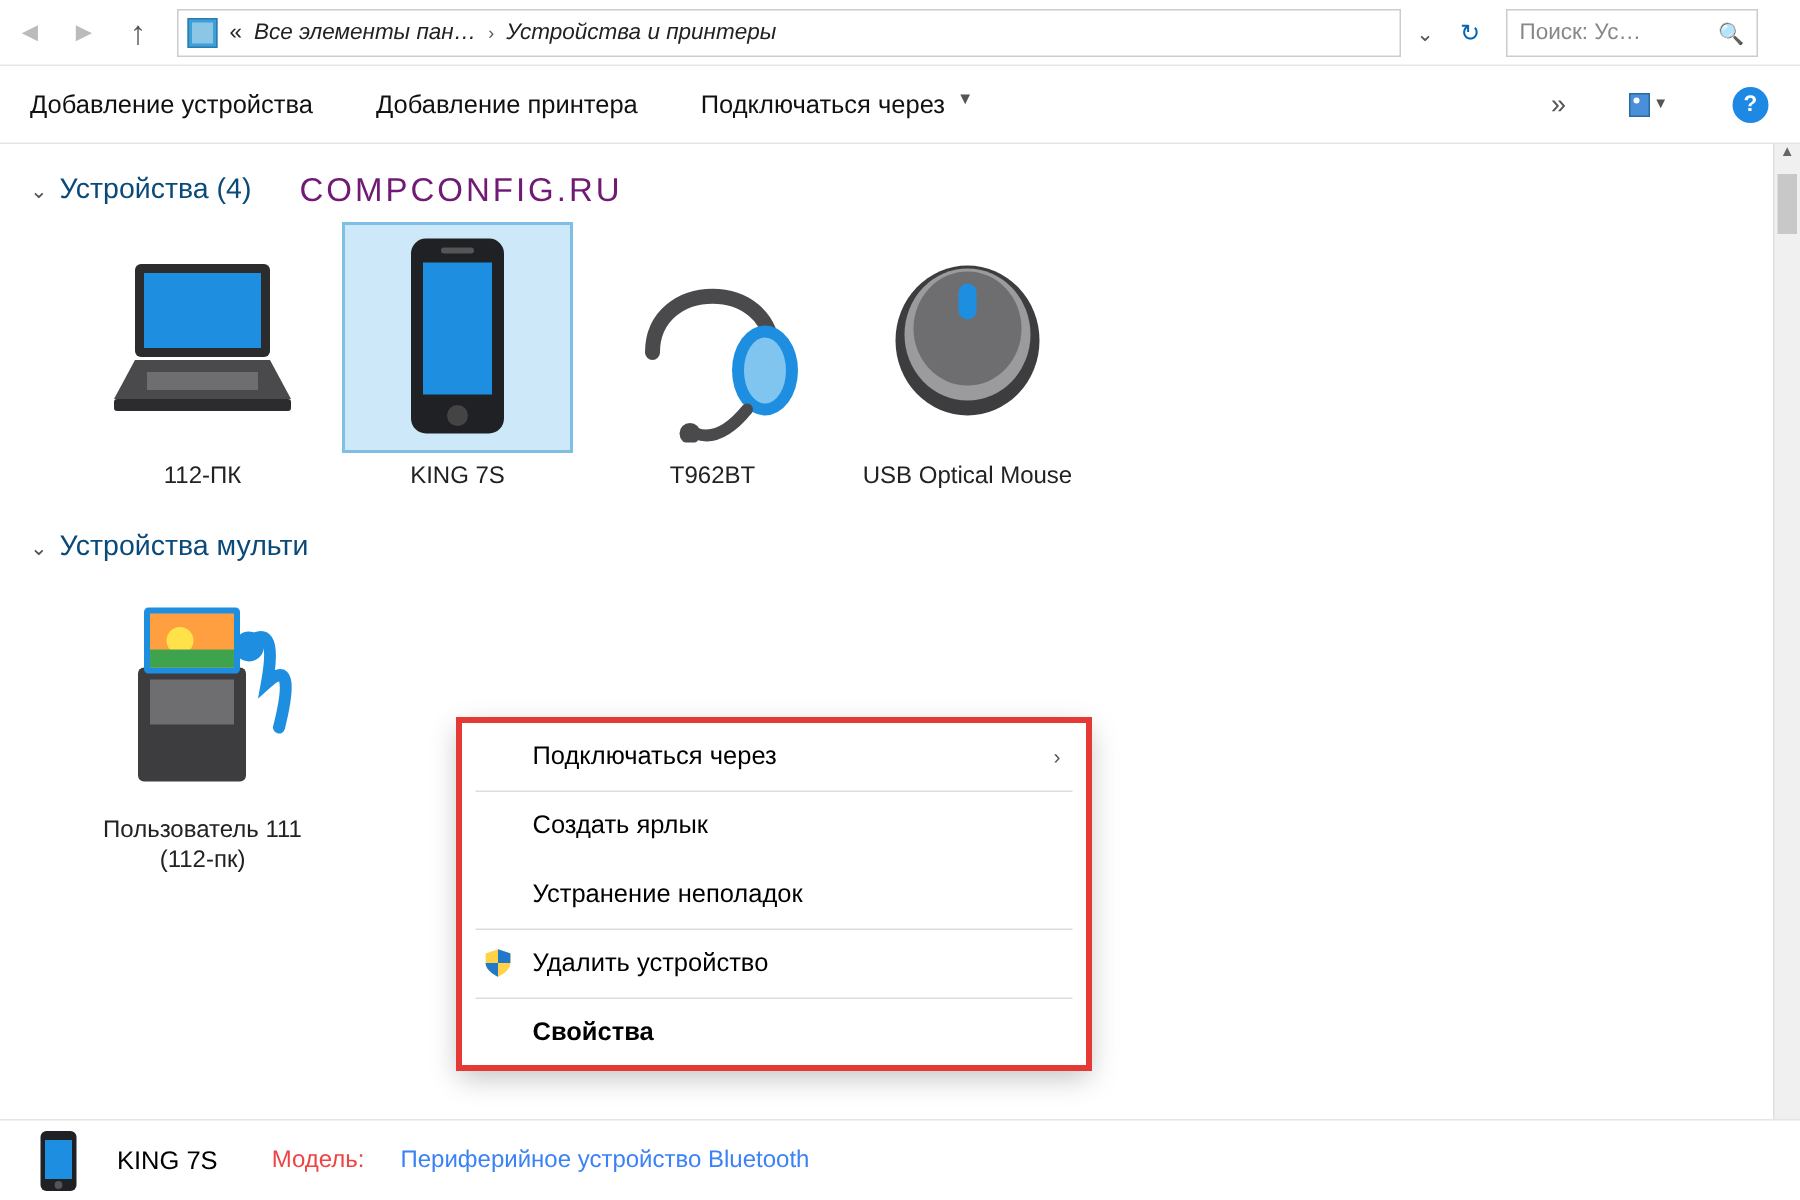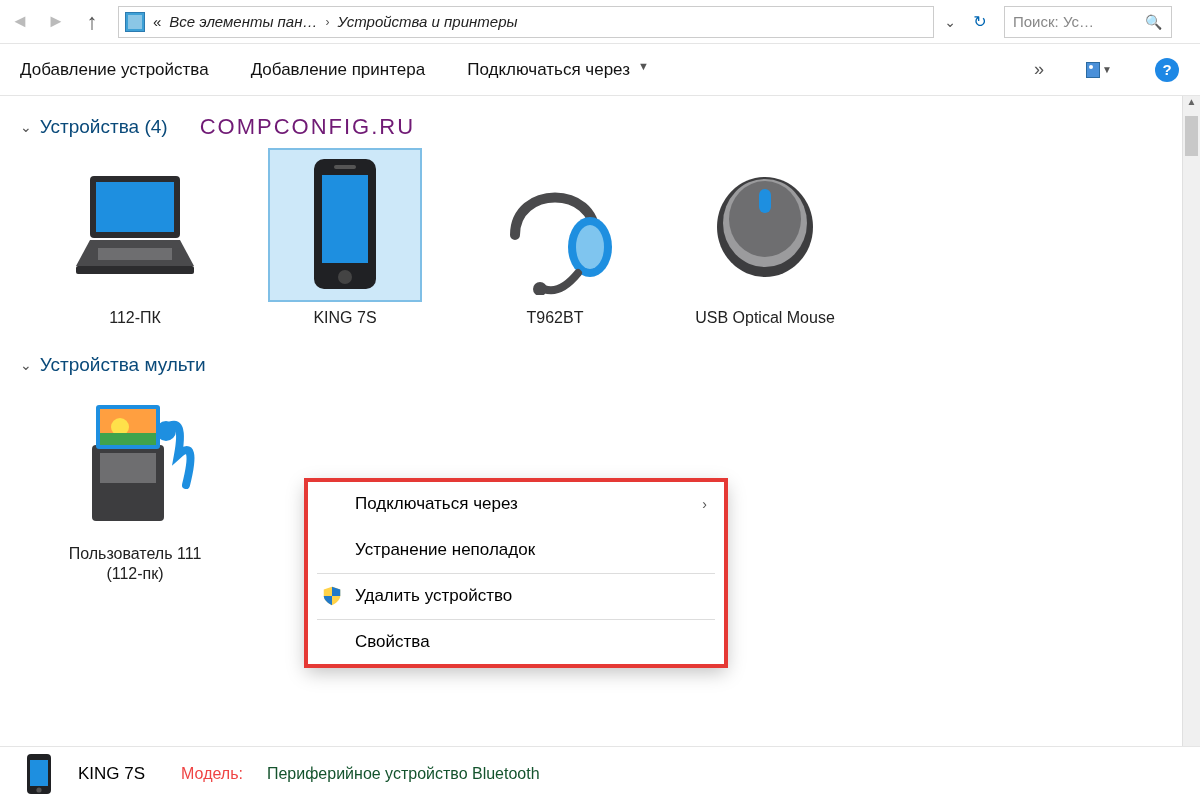--- a/index.html
+++ b/index.html
@@ -141,21 +141,20 @@
   .grouphdr .chev { color: #555; font-size: 14px; }
   .watermark {
     color: #701a75;
     font-size: 22px;
     letter-spacing: 2px;
     margin-left: 24px;
   }
 
   .grid {
     display: flex;
-    gap: 40px;
     padding-left: 30px;
     flex-wrap: wrap;
     align-items: center;
   }
   .dev {
     width: 170px;
     text-align: center;
   }
   .dev .iconbox {
     width: 150px; height: 150px;
@@ -191,21 +190,21 @@
     padding: 0 18px 0 48px;
     position: relative;
   }
   .ctx .row.sep-above::before {
     content: "";
     position: absolute;
     left: 10px; right: 10px; top: 0;
     border-top: 1px solid #ddd;
   }
   .ctx .row .arrow { margin-left: auto; color: #555; font-size: 14px; }
-  .ctx .row.bold { font-weight: 400; }
+  .ctx .row.bold { font-weight: 700; }
   .ctx .shield {
     position: absolute; left: 14px; width: 22px; height: 22px;
   }
 
   
   .details {
     position: absolute;
     left: 0; right: 0; bottom: 0;
     height: 54px;
     border-top: 1px solid #e5e5e5;
@@ -214,21 +213,21 @@
     padding: 0 18px;
     gap: 18px;
     font-size: 16px;
   }
   .details .thumb {
     width: 42px; height: 42px;
     display: flex; align-items: center; justify-content: center;
   }
   .details .name { font-size: 17px; margin-right: 18px; }
   .details .meta { color: #ef4444; }
-  .details .val { color: #14532d; margin-left: 6px; }
+  .details .val { color: #3b82f6; margin-left: 6px; }
 </style>
 </head>
 <body>
 
 <div class="navrow">
   <div class="nav-arrow disabled">◄</div>
   <div class="nav-arrow disabled">►</div>
   <div class="nav-arrow nav-up">↑</div>
 
   <div class="addrbar">
@@ -357,20 +356,23 @@
       </div>
       <div class="lbl">Пользователь 111 (112-пк)</div>
     </div>
   </div>
 
   <div class="ctx">
     <div class="row">
       <span>Подключаться через</span>
       <span class="arrow">›</span>
     </div>
+    <div class="row sep-above">
+      <span>Создать ярлык</span>
+    </div>
     <div class="row">
       <span>Устранение неполадок</span>
     </div>
     <div class="row sep-above">
       <svg class="shield" viewBox="0 0 24 24">
         <path d="M12 2 L21 5 V12 C21 18 12 22 12 22 C12 22 3 18 3 12 V5 Z" fill="#ffd24a"></path>
         <path d="M12 2 L21 5 V12 L12 12 Z" fill="#2179c9"></path>
         <path d="M12 12 L12 22 C12 22 3 18 3 12 L12 12 Z" fill="#2179c9"></path>
       </svg>
       <span>Удалить устройство</span>

